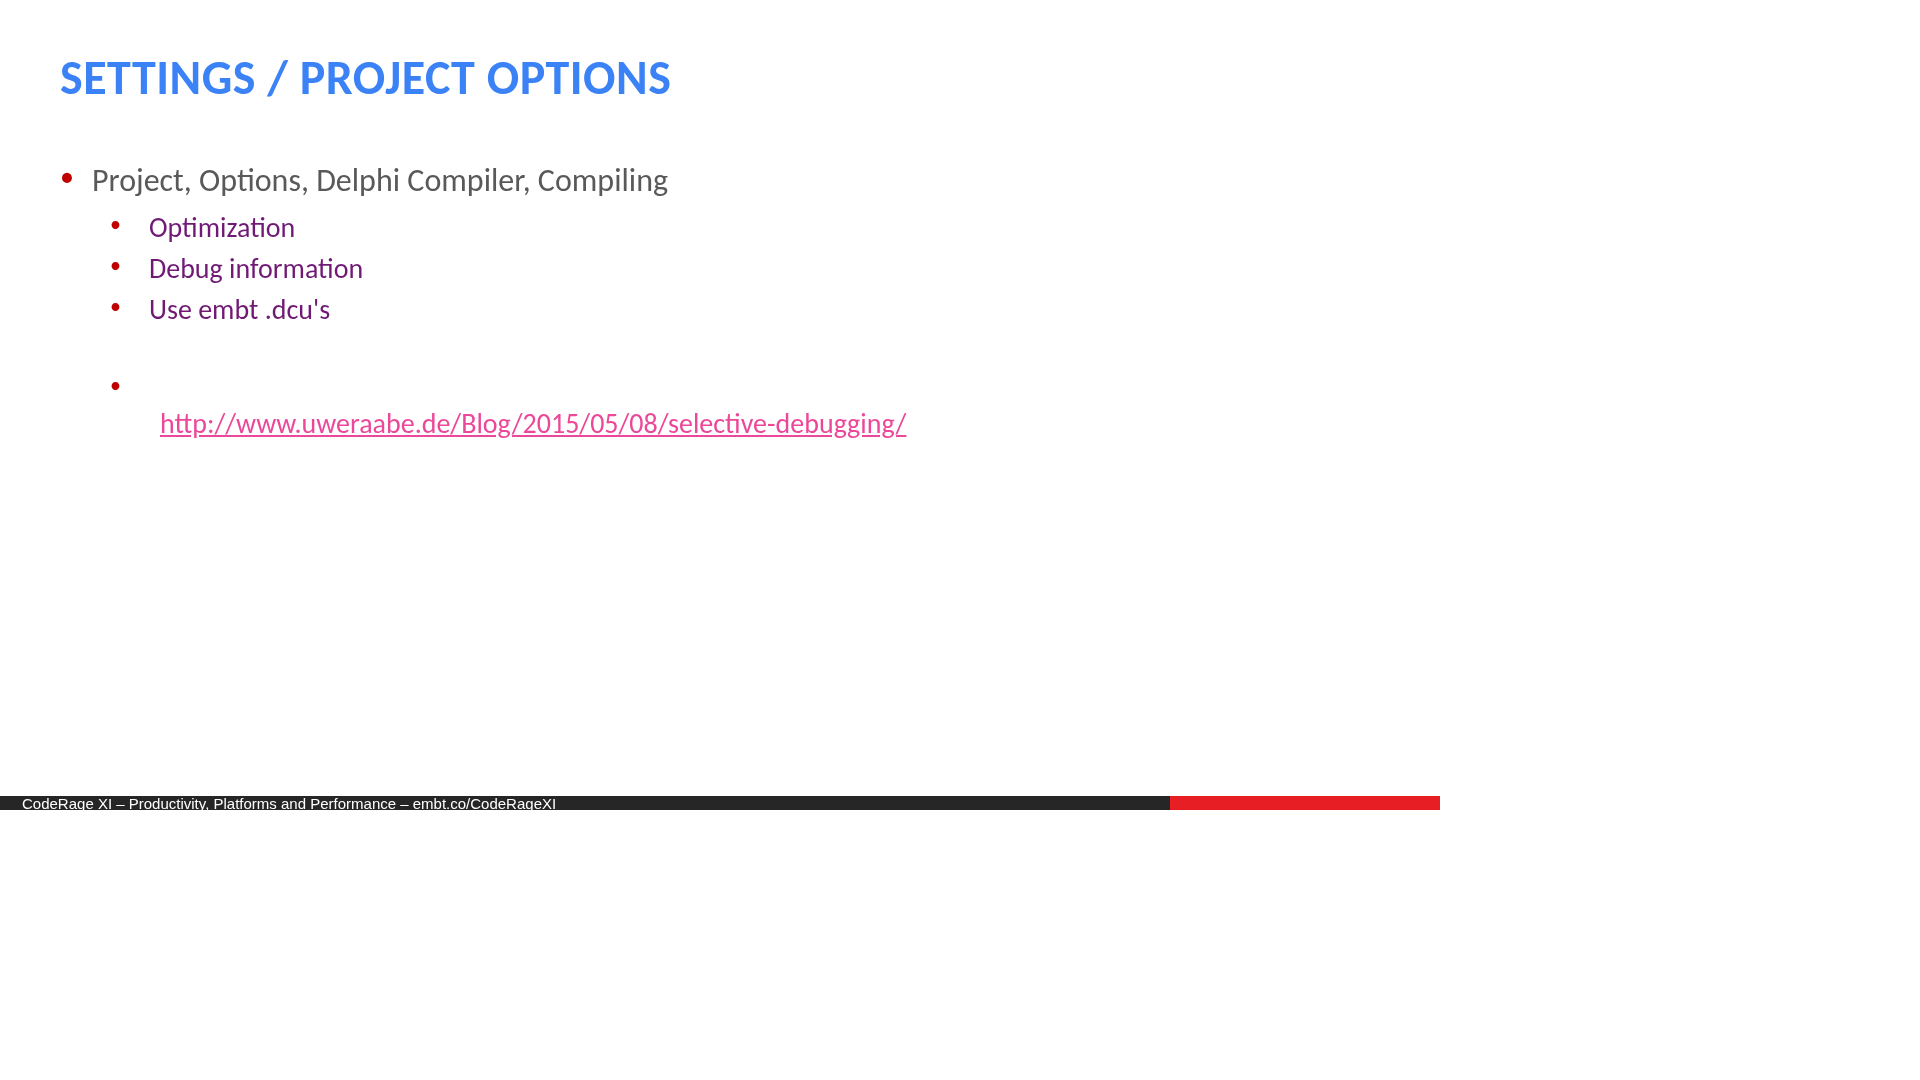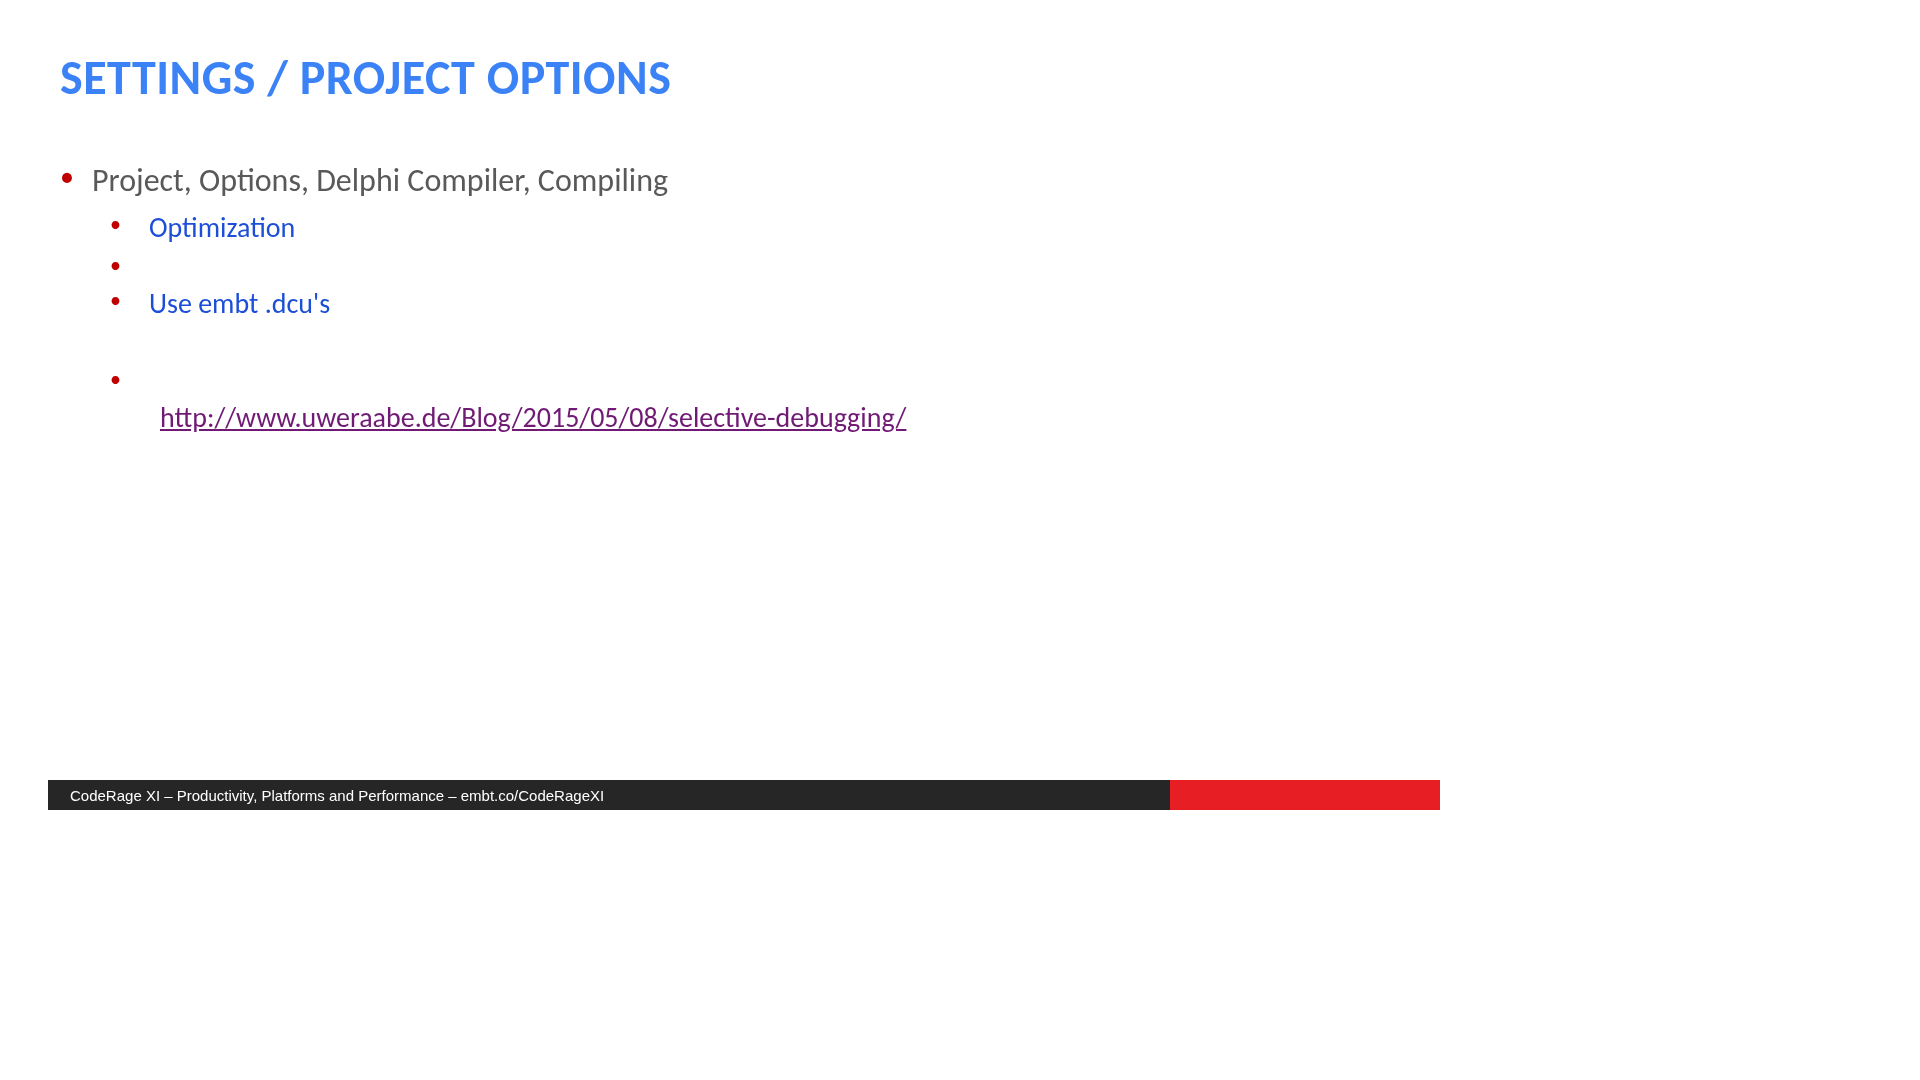--- a/index.html
+++ b/index.html
@@ -53,45 +53,44 @@
       margin-left: 50px;
       margin-bottom: 2px;
     }
     .bullet-l2 .dot {
       color: #c00000;
       font-size: 22px;
       line-height: 1.5;
       margin-right: 28px;
     }
     .bullet-l2 .text {
-      color: #1d4ed8;
+      color: #701a75;
       font-size: 28px;
       line-height: 1.4;
     }
     .bullet-l2.gap {
       margin-top: 40px;
     }
     .link-line {
       margin-left: 50px;
       padding-left: 50px;
     }
     .link-line a {
-      color: #701a75;
+      color: #ec4899;
       font-size: 28px;
       text-decoration: underline;
       line-height: 1.4;
     }
     .footer {
       position: absolute;
       bottom: 0;
       left: 0;
       right: 0;
-      height: 30px;
+      height: 14px;
       display: flex;
-      margin-left: 48px;
     }
     .footer-left {
       background: #262626;
       color: #ffffff;
       font-size: 15px;
       font-family: Arial, sans-serif;
       display: flex;
       align-items: center;
       padding-left: 22px;
       flex: 1;
@@ -110,20 +109,21 @@
   <div class="bullet-l1">
     <span class="dot">•</span>
     <span class="text">Project, Options, Delphi Compiler, Compiling</span>
   </div>
   <div class="bullet-l2">
     <span class="dot">•</span>
     <span class="text">Optimization</span>
   </div>
   <div class="bullet-l2">
     <span class="dot">•</span>
+    <span class="text">Debug information</span>
   </div>
   <div class="bullet-l2">
     <span class="dot">•</span>
     <span class="text">Use embt .dcu's</span>
   </div>
   <div class="bullet-l2 gap">
     <span class="dot">•</span>
   </div>
   <div class="link-line">
     <a href="#">http://www.uweraabe.de/Blog/2015/05/08/selective-debugging/</a>

